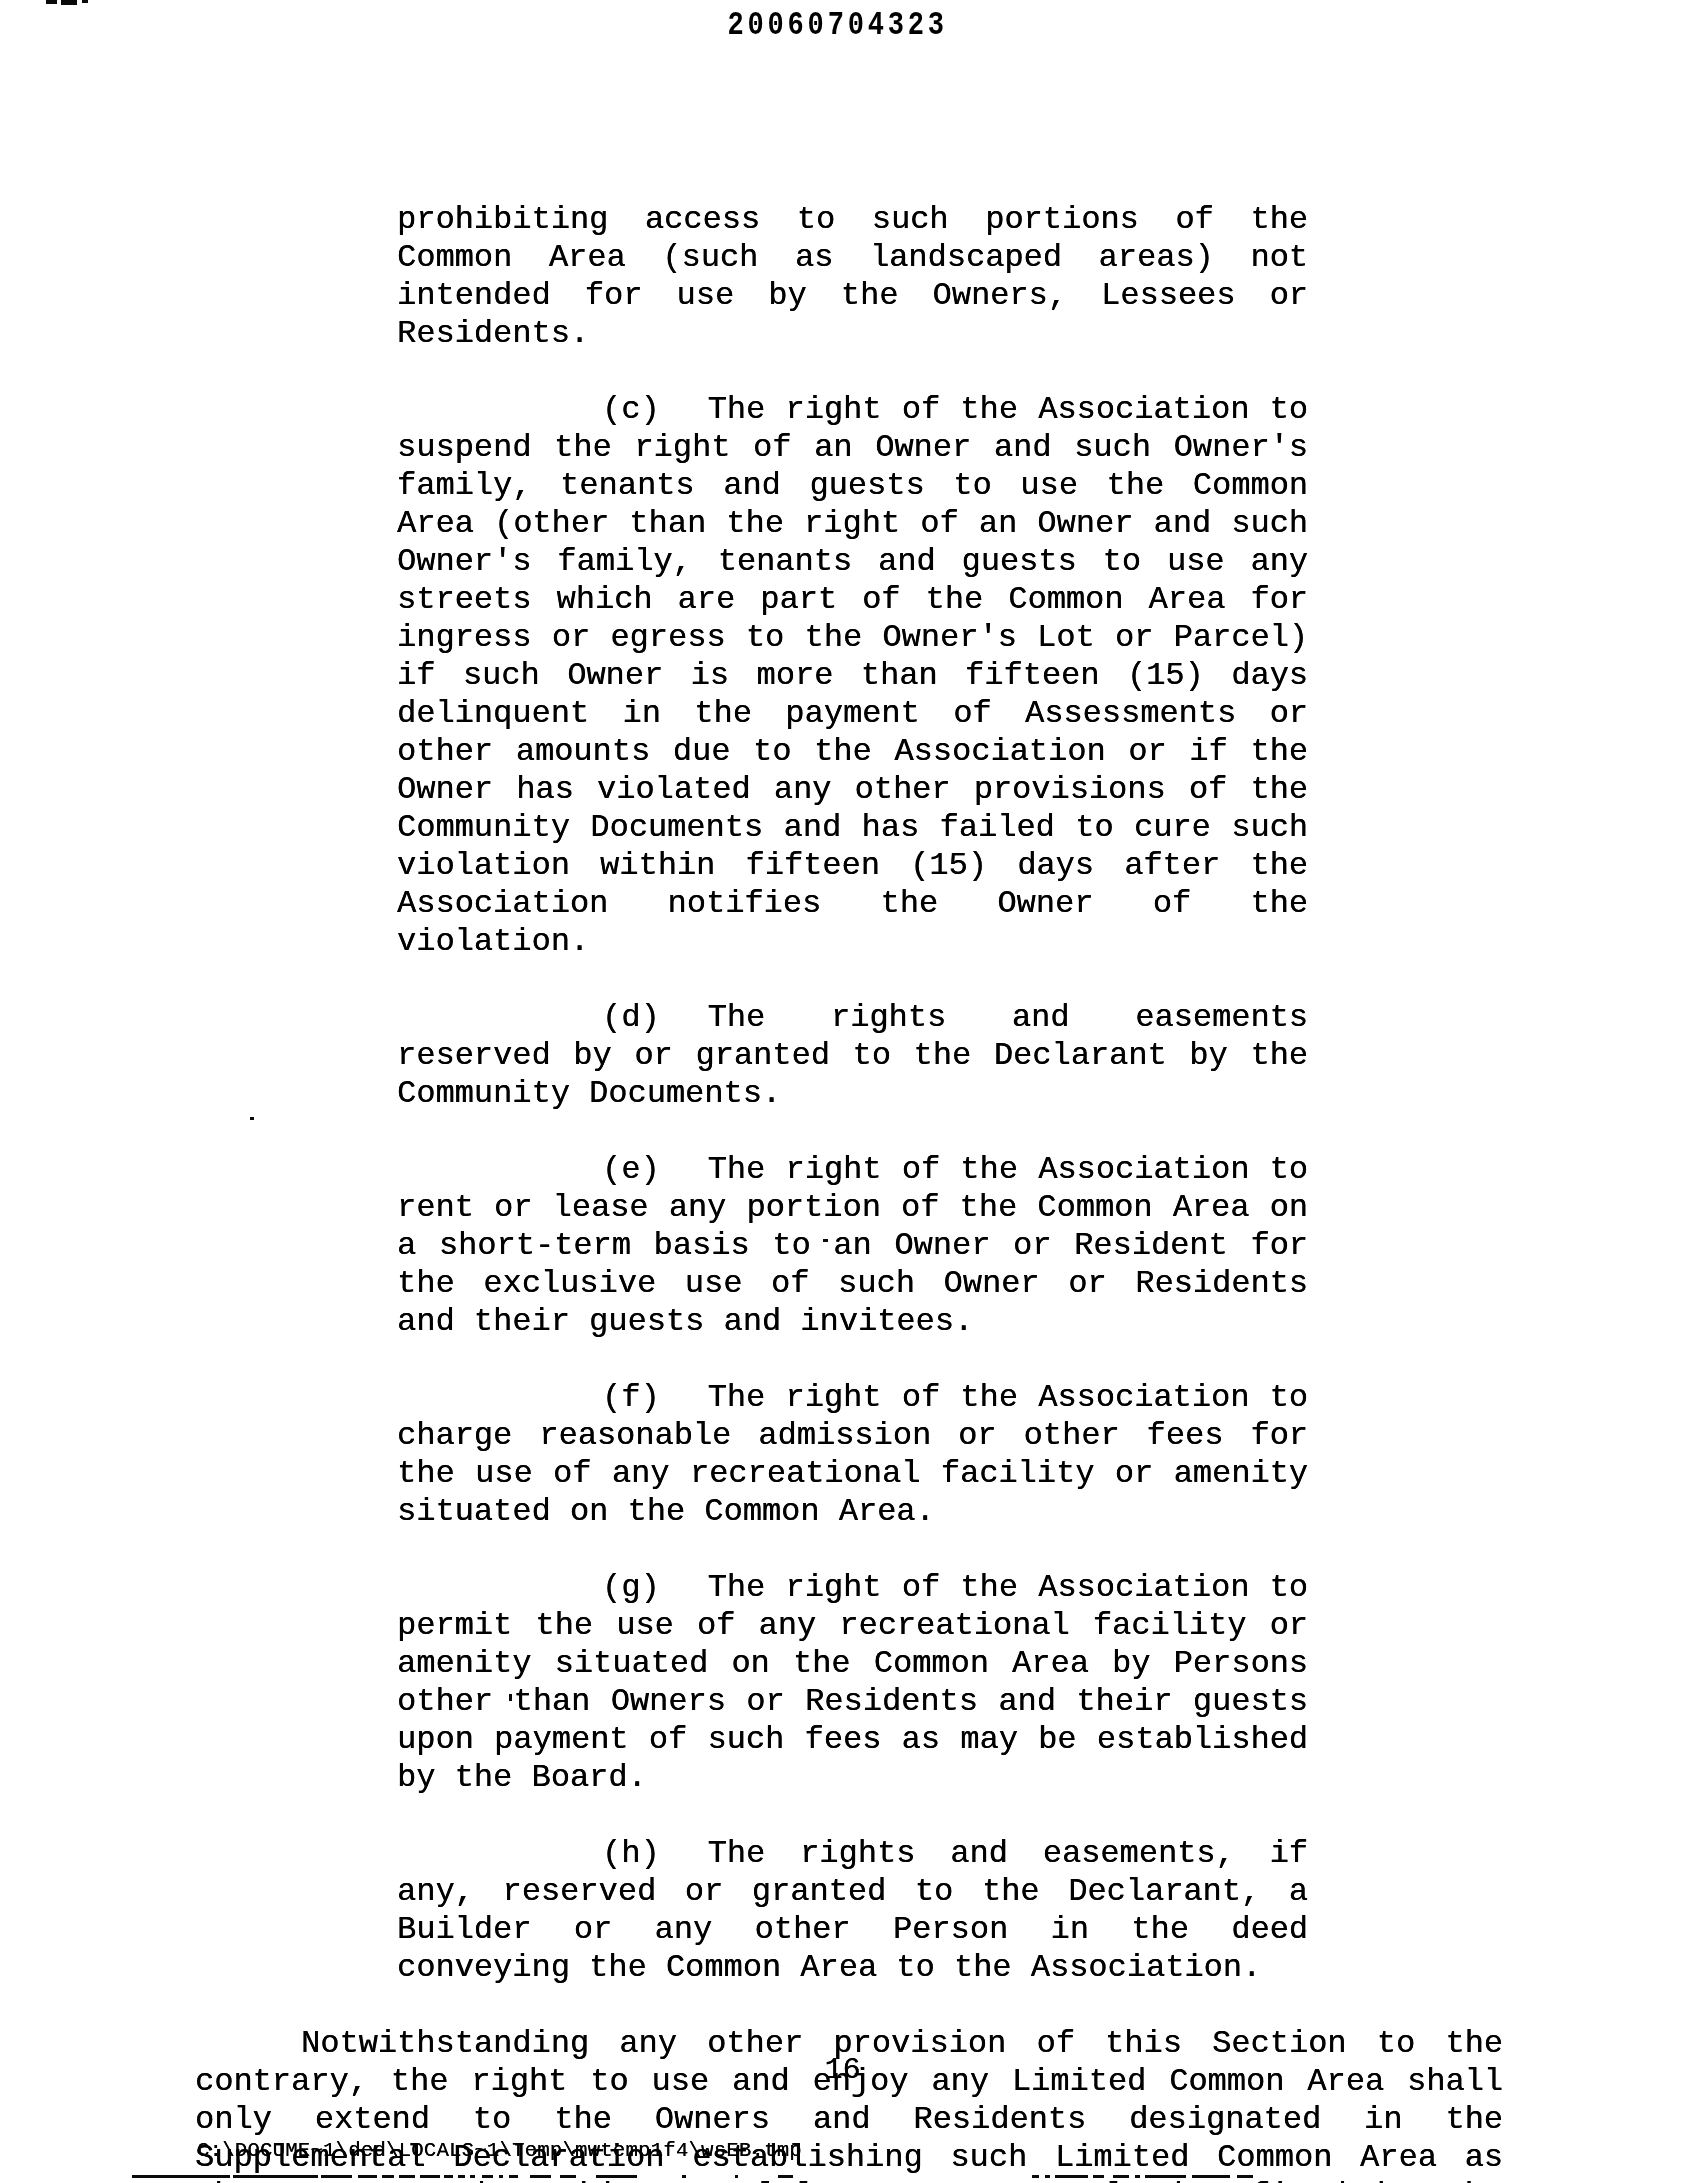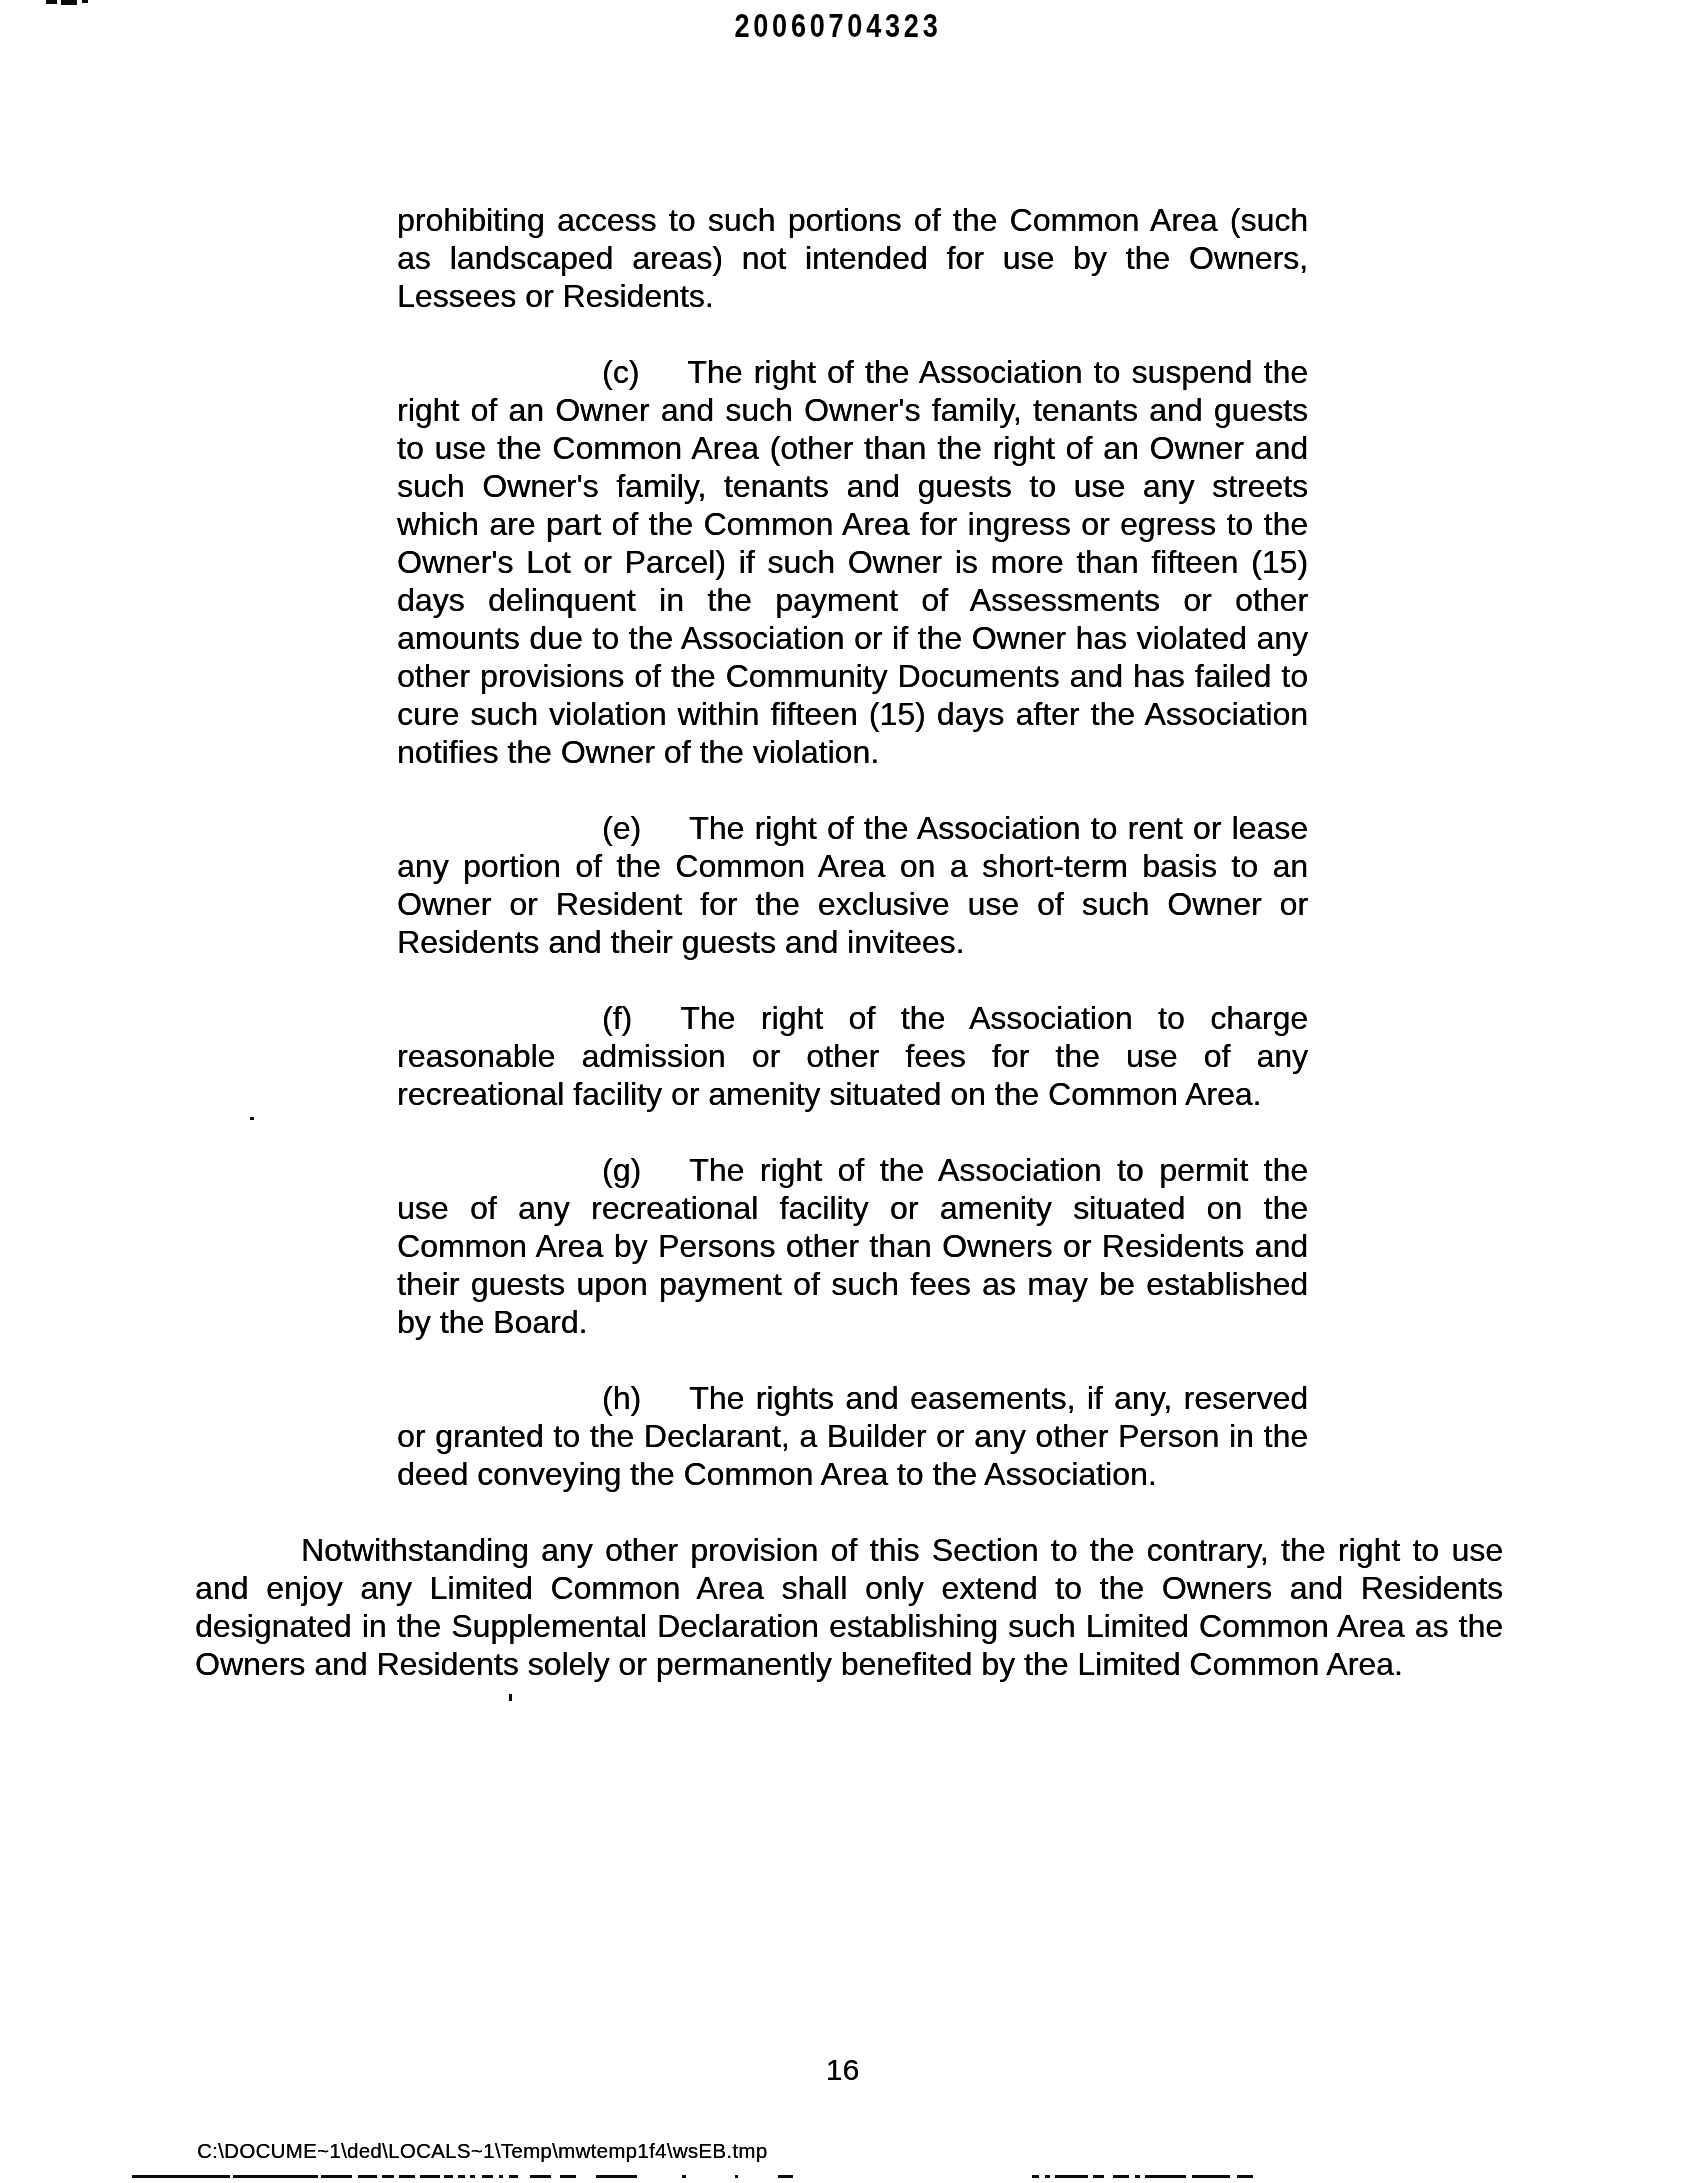--- a/index.html
+++ b/index.html
@@ -1,20 +1,20 @@
 <!DOCTYPE html>
 <html style="font-size:10.6px"><head>
 <meta charset="utf-8">
 <style>
   html,body{margin:0;padding:0;background:#888;}
   #page{
     position:relative;
     width:1685px;height:2183px;
     background:#ffffff;
-    font-family:Liberation Sans, sans-serif;
+    font-family:Liberation Mono, monospace;
     color:#000;
     overflow:hidden;
   }
   
   #doc-number{
     position:absolute;top:6.6px;left:50%;
     transform:translateX(-52%) scaleX(0.82);
     transform-origin:center top;
     font-size:33px;font-weight:700;
     letter-spacing:4.6px;
@@ -55,20 +55,21 @@
 <div id="page">
 
   <div id="doc-number">20060704323</div>
 
   <div id="content">
 
     <p class="block-indent">prohibiting access to such portions of the Common Area (such as landscaped areas) not intended for use by the Owners, Lessees or Residents.</p>
 
     <p class="block-indent lettered"><span>(c)</span><span class="tab"></span><span>The right of the Association to suspend the right of an Owner and such Owner's family, tenants and guests to use the Common Area (other than the right of an Owner and such Owner's family, tenants and guests to use any streets which are part of the Common Area for ingress or egress to the Owner's Lot or Parcel) if such Owner is more than fifteen (15) days delinquent in the payment of Assessments or other amounts due to the Association or if the Owner has violated any other provisions of the Community Documents and has failed to cure such violation within fifteen (15) days after the Association notifies the Owner of the violation.</span></p>
 
+    <p class="block-indent lettered"><span>(d)</span><span class="tab"></span><span>The rights and easements reserved by or granted to the Declarant by the Community Documents.</span></p>
 
     <p class="block-indent lettered"><span>(e)</span><span class="tab"></span><span>The right of the Association to rent or lease any portion of the Common Area on a short-term basis to an Owner or Resident for the exclusive use of such Owner or Residents and their guests and invitees.</span></p>
 
     <p class="block-indent lettered"><span>(f)</span><span class="tab"></span><span>The right of the Association to charge reasonable admission or other fees for the use of any recreational facility or amenity situated on the Common Area.</span></p>
 
     <p class="block-indent lettered"><span>(g)</span><span class="tab"></span><span>The right of the Association to permit the use of any recreational facility or amenity situated on the Common Area by Persons other than Owners or Residents and their guests upon payment of such fees as may be established by the Board.</span></p>
 
     <p class="block-indent lettered"><span>(h)</span><span class="tab"></span><span>The rights and easements, if any, reserved or granted to the Declarant, a Builder or any other Person in the deed conveying the Common Area to the Association.</span></p>
 
 

